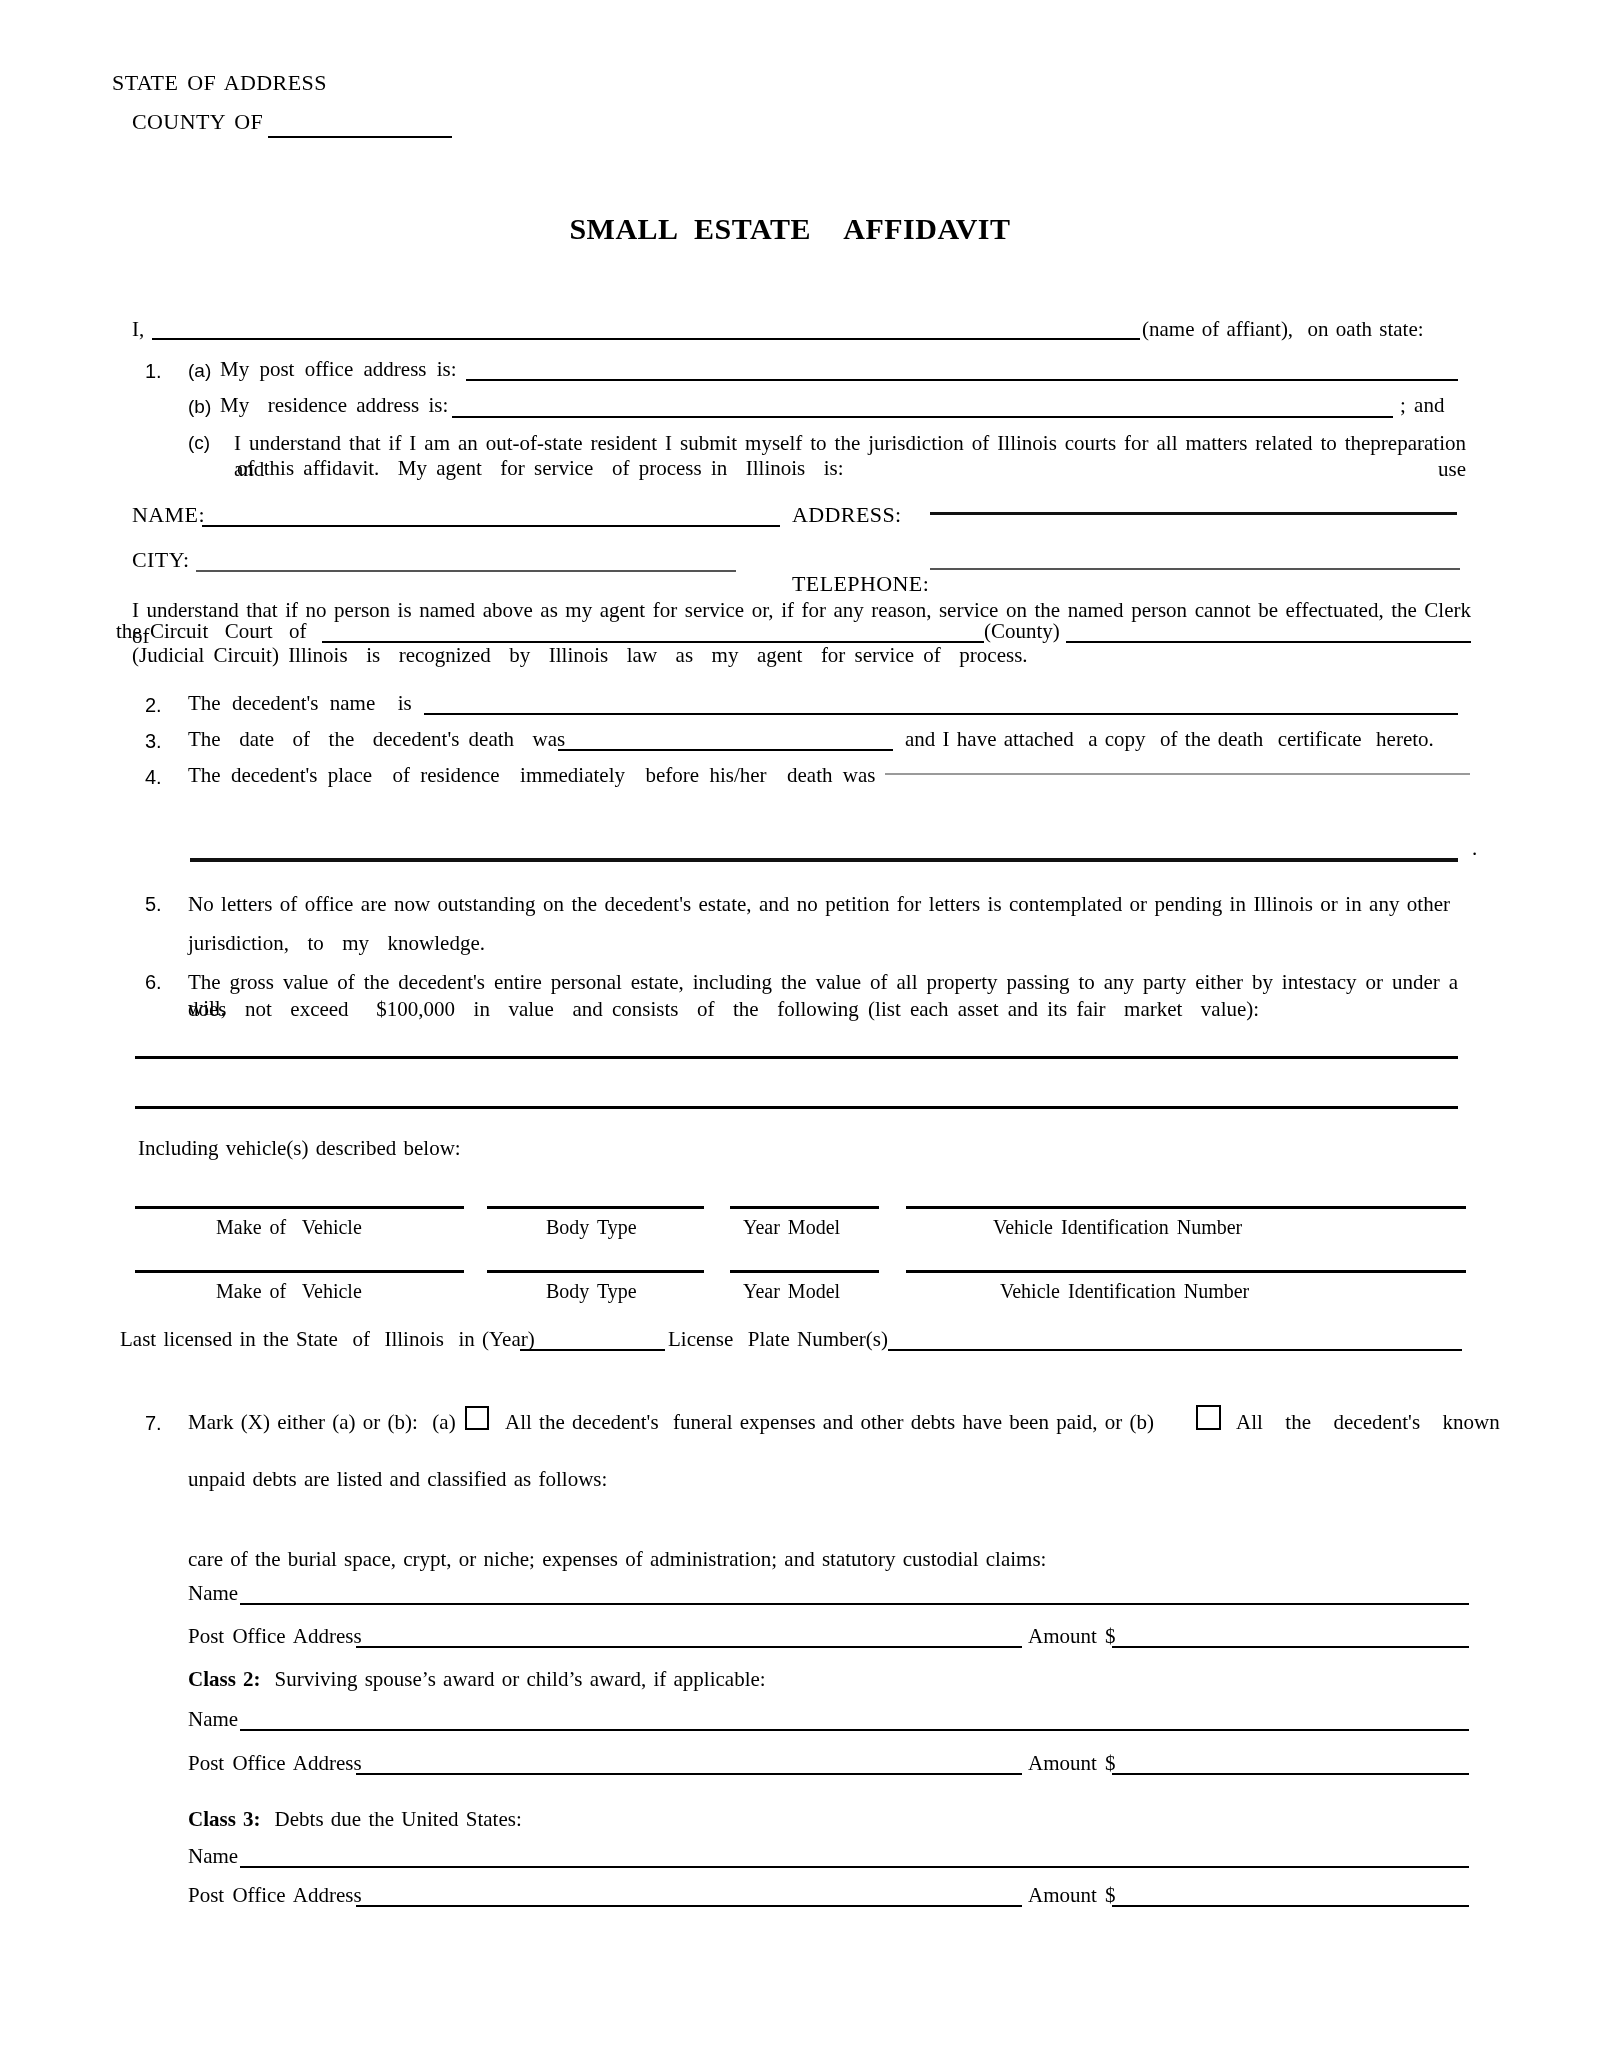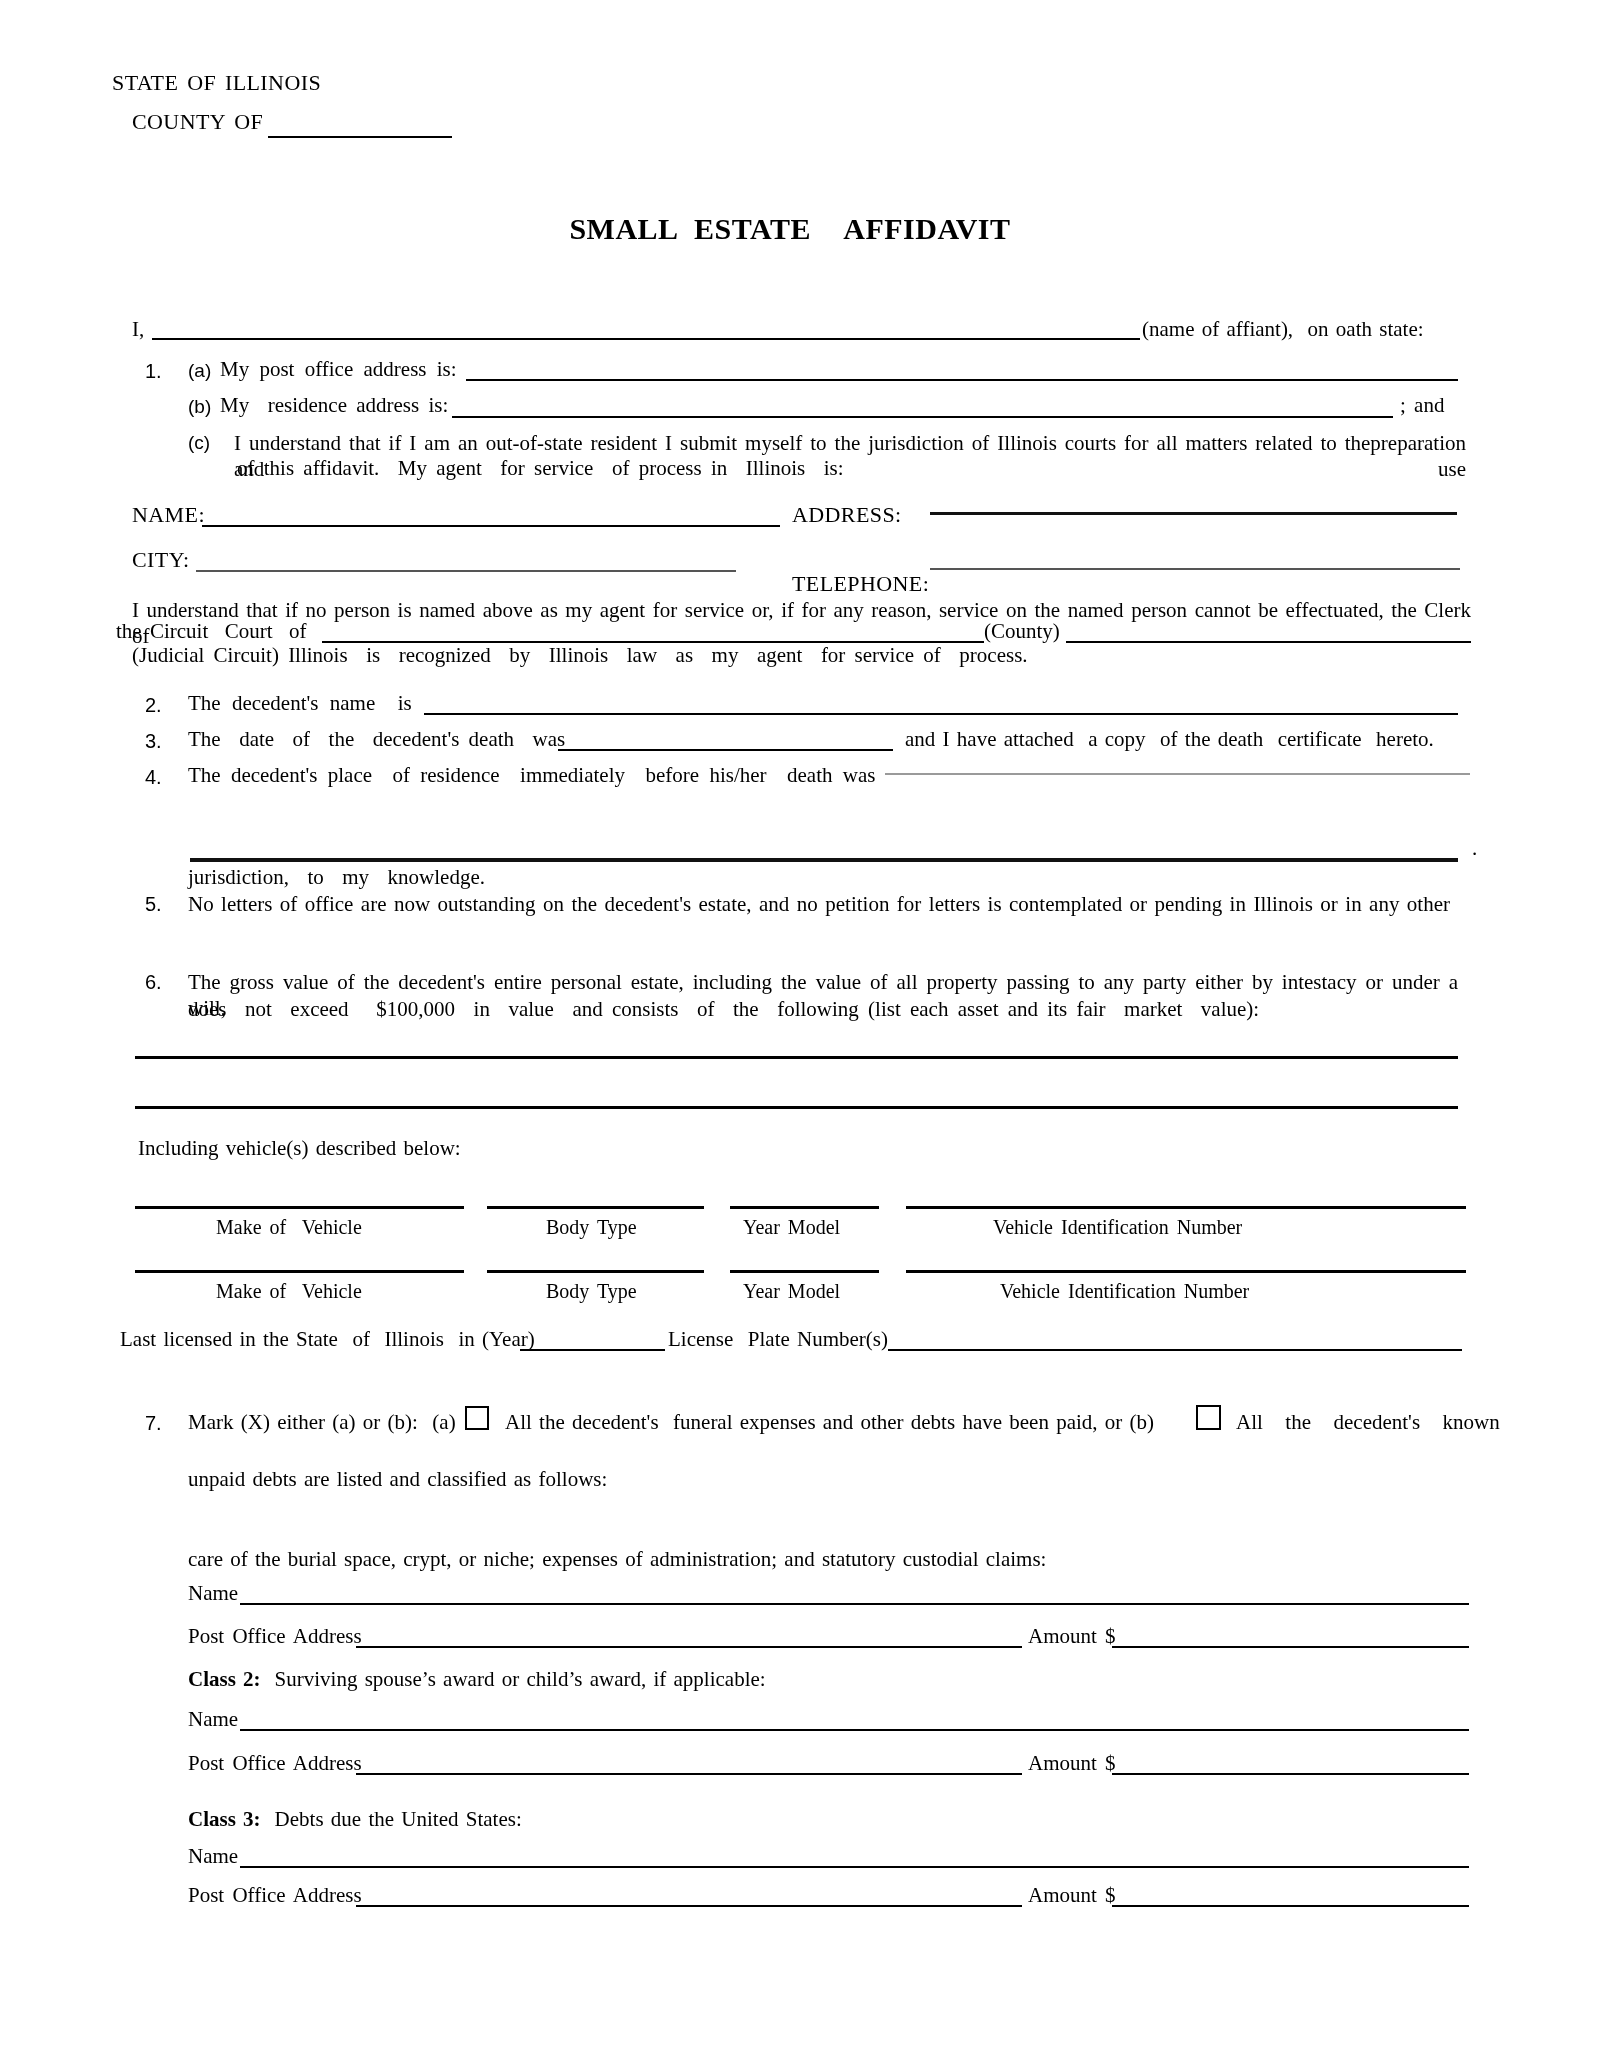--- a/index.html
+++ b/index.html
@@ -24,21 +24,21 @@
     text-align:center;font-weight:bold;font-size:30px;
     letter-spacing:0.5px;word-spacing:9px;white-space:pre;line-height:1;
   }
   .clabel{margin-right:14px;text-align:right;}
 </style>
 </head>
 <body>
 
 <div class="page">
 
-  <div class="t hdr" style="left:112px;top:72px;">STATE OF ILLINOIS</div>
+  <div class="t hdr" style="left:112px;top:72px;">STATE OF ADDRESS</div>
   <div class="t hdr" style="left:132px;top:111px;">COUNTY OF</div>
   <div class="hl" style="left:268px;top:136px;width:184px;"></div>
 
   <div class="title">SMALL ESTATE  AFFIDAVIT</div>
 
   <div class="t" style="left:132px;top:319px;">I,</div>
   <div class="hl" style="left:152px;top:338px;width:988px;"></div>
   <div class="t" style="left:1142px;top:319px;word-spacing:2px;">(name of affiant),  on oath state:</div>
 
   <div class="num" style="left:145px;top:361px;">1.</div>
@@ -82,21 +82,21 @@
   <div class="t" style="left:905px;top:729px;word-spacing:2px;">and I have attached  a copy  of the death  certificate  hereto.</div>
 
   <div class="num" style="left:145px;top:767px;">4.</div>
   <div class="t" style="left:188px;top:765px;word-spacing:5px;">The decedent's place  of residence  immediately  before his/her  death was</div>
   <div class="hl" style="left:885px;top:773px;width:585px;background:#9a9a9a;"></div>
   <div class="hl" style="left:190px;top:858px;width:1268px;height:4px;background:#111;"></div>
   <div class="t" style="left:1472px;top:838px;">.</div>
 
   <div class="num" style="left:145px;top:894px;">5.</div>
   <div class="j" style="left:188px;top:891px;width:1262px;">No letters of office are now outstanding on the decedent's estate, and no petition for letters is contemplated or pending in Illinois or in any other</div>
-  <div class="t" style="left:188px;top:867px;word-spacing:4px;text-align:right;">jurisdiction,  to  my  knowledge.</div>
+  <div class="t" style="left:188px;top:933px;word-spacing:4px;text-align:right;">jurisdiction,  to  my  knowledge.</div>
 
   <div class="num" style="left:145px;top:972px;">6.</div>
   <div class="j" style="left:188px;top:969px;width:1270px;">The gross value of the decedent's entire personal estate, including the value of all property passing to any party either by intestacy or under a will,</div>
   <div class="t" style="left:188px;top:999px;word-spacing:4px;">does  not  exceed   $100,000  in  value  and consists  of  the  following (list each asset and its fair  market  value):</div>
 
   <div class="hl" style="left:135px;top:1056px;width:1323px;height:3px;"></div>
   <div class="hl" style="left:135px;top:1106px;width:1323px;height:3px;"></div>
 
   <div class="t" style="left:138px;top:1138px;word-spacing:2px;">Including vehicle(s) described below:</div>
 

